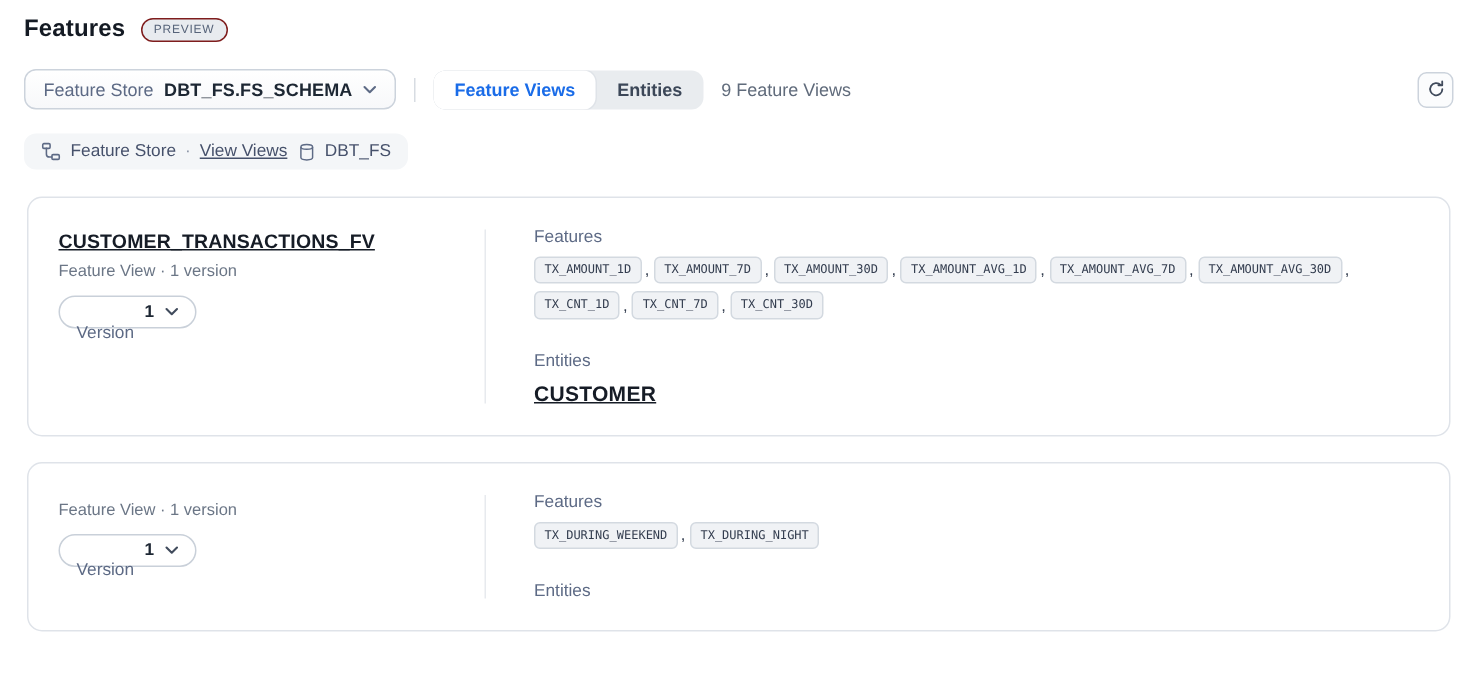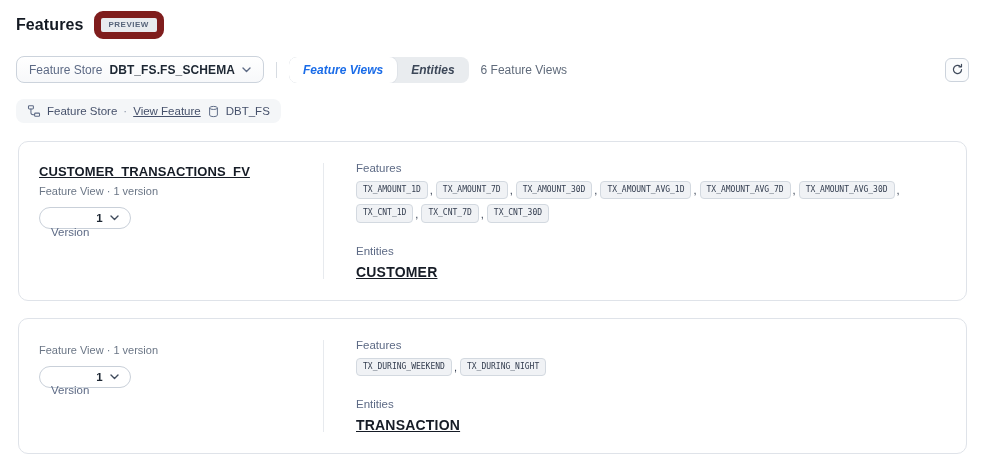--- a/index.html
+++ b/index.html
@@ -13,34 +13,34 @@
     --chip-border:#d3d9e0;
   }
   *{box-sizing:border-box;}
   html,body{margin:0;padding:0;width:985px;height:456px;background:#ffffff;
     font-family:"Liberation Sans",sans-serif;color:var(--text-dark);overflow:hidden;}
   a{color:inherit;}
 
   
   .page-header{display:flex;align-items:center;gap:10px;padding:11px 16px 0 16px;}
   .page-title{font-size:16px;font-weight:700;letter-spacing:.1px;color:#141a23;margin:0;}
-  .preview-badge{font-size:8px;font-weight:700;letter-spacing:.5px;color:#57647a;
-    background:#e8ebef;border:7px solid #7f1d1d;border-radius:9px;padding:3px 8px;line-height:1;}
+  .preview-badge{font-size:8px;font-weight:400;letter-spacing:.5px;color:#57647a;
+    background:#e8ebef;border:1px solid #7f1d1d;border-radius:9px;padding:3px 8px;line-height:1;}
 
   
   .toolbar{display:flex;align-items:center;gap:12px;margin-top:17px;padding:0 16px;}
   .fs-dropdown{display:inline-flex;align-items:center;gap:7px;height:27px;padding:0 12px;
     background:linear-gradient(#ffffff,#f7f8fa);border:1px solid var(--border-gray);
     border-radius:8px;cursor:pointer;font-size:12px;}
   .fs-dropdown .lbl{color:var(--label-gray);}
   .fs-dropdown .val{font-weight:700;color:#1d2733;letter-spacing:.1px;}
   .v-divider{width:1px;height:16px;background:#d7dce2;}
   .segmented{display:inline-flex;align-items:center;background:#e9ecef;border-radius:8px;overflow:hidden;}
   .segment{border:none;background:transparent;font-family:inherit;font-size:12px;font-weight:700;
-    color:#3c4758;padding:7px 14px;cursor:pointer;border-radius:8px;line-height:1;font-style:italic;}
+    color:#3c4758;padding:7px 14px;cursor:pointer;border-radius:8px;line-height:1;}
   .segment.active{background:#ffffff;color:var(--accent);box-shadow:0 0 0 1px #dfe3e8;}
   .count-text{font-size:12px;color:#606b7b;}
   .refresh-button{margin-left:auto;width:24px;height:24px;display:flex;align-items:center;justify-content:center;
     background:#fbfcfd;border:1px solid var(--border-gray);border-radius:6px;cursor:pointer;padding:0;}
 
   
   .breadcrumb{display:inline-flex;align-items:center;gap:6px;margin:16px 0 0 16px;
     background:#f4f6f8;border-radius:8px;padding:5px 11px;font-size:11.5px;color:#46516b;}
   .breadcrumb .sep{color:#8a94a6;}
   .crumb-link{color:#46516b;text-decoration:underline;cursor:pointer;font-weight:400;}
@@ -86,41 +86,41 @@
     <span class="val">DBT_FS.FS_SCHEMA</span>
     <svg width="9" height="6" viewBox="0 0 9 6">
       <path d="M1 1l3.5 3.5L8 1" fill="none" stroke="#5d6a85" stroke-width="1.4" stroke-linecap="round" stroke-linejoin="round"></path>
     </svg>
   </button>
   <div class="v-divider"></div>
   <div class="segmented">
     <button class="segment active">Feature Views</button>
     <button class="segment">Entities</button>
   </div>
-  <span class="count-text">6 Feature Views</span>
+  <span class="count-text">9 Feature Views</span>
   <button class="refresh-button">
     <svg width="13" height="13" viewBox="0 0 16 16">
       <path d="M13 8a5 5 0 1 1-1.4-3.5" fill="none" stroke="#404b5c" stroke-width="1.5" stroke-linecap="round"></path>
       <path d="M12.9 1.6v3.1H9.8" fill="none" stroke="#404b5c" stroke-width="1.5" stroke-linecap="round" stroke-linejoin="round"></path>
     </svg>
   </button>
 </div>
 
 
 <div class="breadcrumb">
   <svg width="14" height="14" viewBox="0 0 16 16">
     <g fill="none" stroke="#5d6a85" stroke-width="1.2" stroke-linecap="round">
       <rect x="1.7" y="2" width="5.6" height="3.6" rx="0.9"></rect>
       <rect x="8.7" y="10.4" width="5.6" height="3.6" rx="0.9"></rect>
       <path d="M4.5 5.6v4.4c0 1.4 1 2.2 2.4 2.2h1.8"></path>
     </g>
   </svg>
   <span>Feature Store</span>
   <span class="sep">·</span>
-  <a class="crumb-link" href="#">View Feature</a>
+  <a class="crumb-link" href="#">View Views</a>
   <svg width="13" height="13" viewBox="0 0 16 16">
     <g fill="none" stroke="#5d6a85" stroke-width="1.2">
       <ellipse cx="8" cy="3.6" rx="4.8" ry="1.9"></ellipse>
       <path d="M3.2 3.6v8.8c0 1 2.1 1.9 4.8 1.9s4.8-.9 4.8-1.9V3.6"></path>
     </g>
   </svg>
   <span>DBT_FS</span>
 </div>
 
 
@@ -179,23 +179,20 @@
     </div>
     <div class="card-divider"></div>
     <div class="card-right">
       <div class="col-label">Features</div>
       <div class="chips">
           <span class="chip">TX_DURING_WEEKEND</span>
           <span class="comma">,</span>
           <span class="chip">TX_DURING_NIGHT</span>
         </div>
       <div class="col-label entities-label">Entities</div>
-      <div class="entities">
-          <a class="entity-link" href="#">TRANSACTION</a>
-        </div>
     </div>
   </section>
 </div>
 
 
 
 
 
 
 </body></html>

